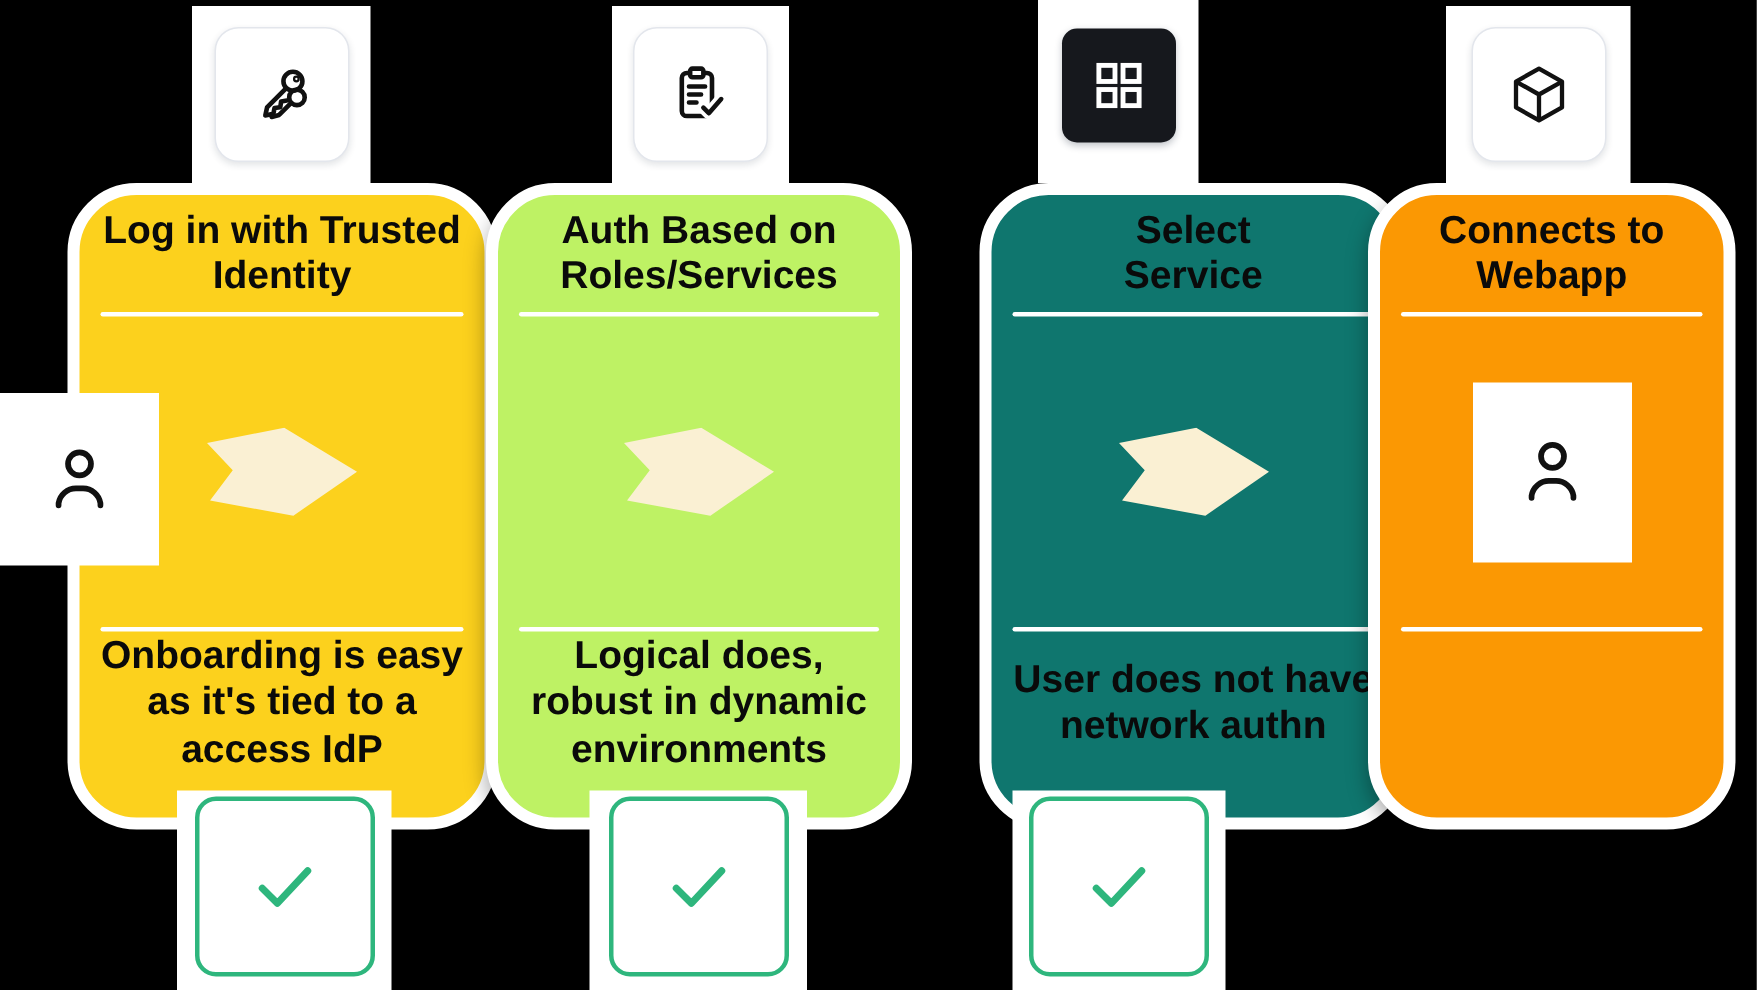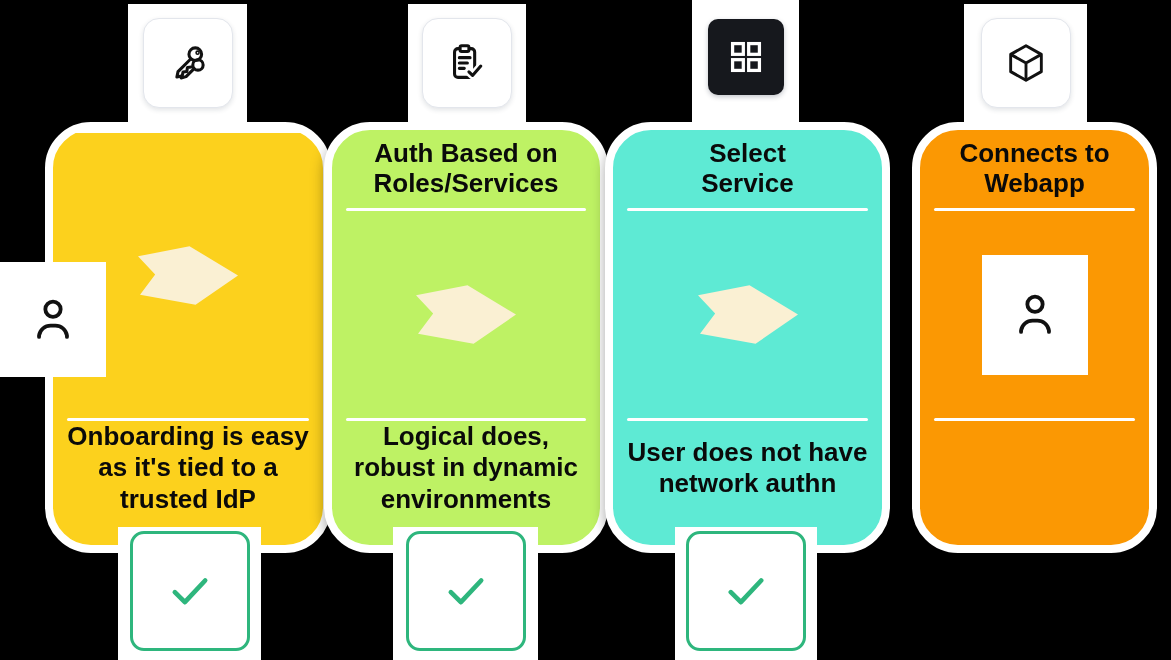--- a/index.html
+++ b/index.html
@@ -71,48 +71,50 @@
     display:flex;align-items:center;justify-content:center;
   }
   .user-tile svg,.person-tile svg{width:54px;height:54px;}
 </style>
 </head>
 <body>
 
 <div class="stage" style="background: rgb(0, 0, 0);">
 
   <div class="card c1" style="background: rgb(252, 209, 29);">
+    <div class="card-title">Log in with Trusted
+Identity</div>
     <div class="divider"></div>
     <div class="middle">
       <svg class="arrow" viewBox="0 0 99 58">
         <polygon points="0,10 51,0 99,29 57,58 2,48 17,28" fill="#FAF0D3"></polygon>
       </svg>
     </div>
     <div class="divider"></div>
     <div class="card-desc">Onboarding is easy
 as it's tied to a
-trusted IdP</div>
+access IdP</div>
   </div>
 
   <div class="card c2" style="background: #bef264;">
     <div class="card-title">Auth Based on
 Roles/Services</div>
     <div class="divider"></div>
     <div class="middle">
       <svg class="arrow" viewBox="0 0 99 58">
         <polygon points="0,10 51,0 99,29 57,58 2,48 17,28" fill="#FAF0D3"></polygon>
       </svg>
     </div>
     <div class="divider"></div>
     <div class="card-desc">Logical does,
 robust in dynamic
 environments</div>
   </div>
 
-  <div class="card c3" style="background: #5eead4;">
+  <div class="card c3" style="background: #0f766e; margin-left: 48px;">
     <div class="card-title">Select
 Service</div>
     <div class="divider"></div>
     <div class="middle">
       <svg class="arrow" viewBox="0 0 99 58">
         <polygon points="0,10 51,0 99,29 57,58 2,48 17,28" fill="#FAF0D3"></polygon>
       </svg>
     </div>
     <div class="divider"></div>
     <div class="card-desc">User does not have

